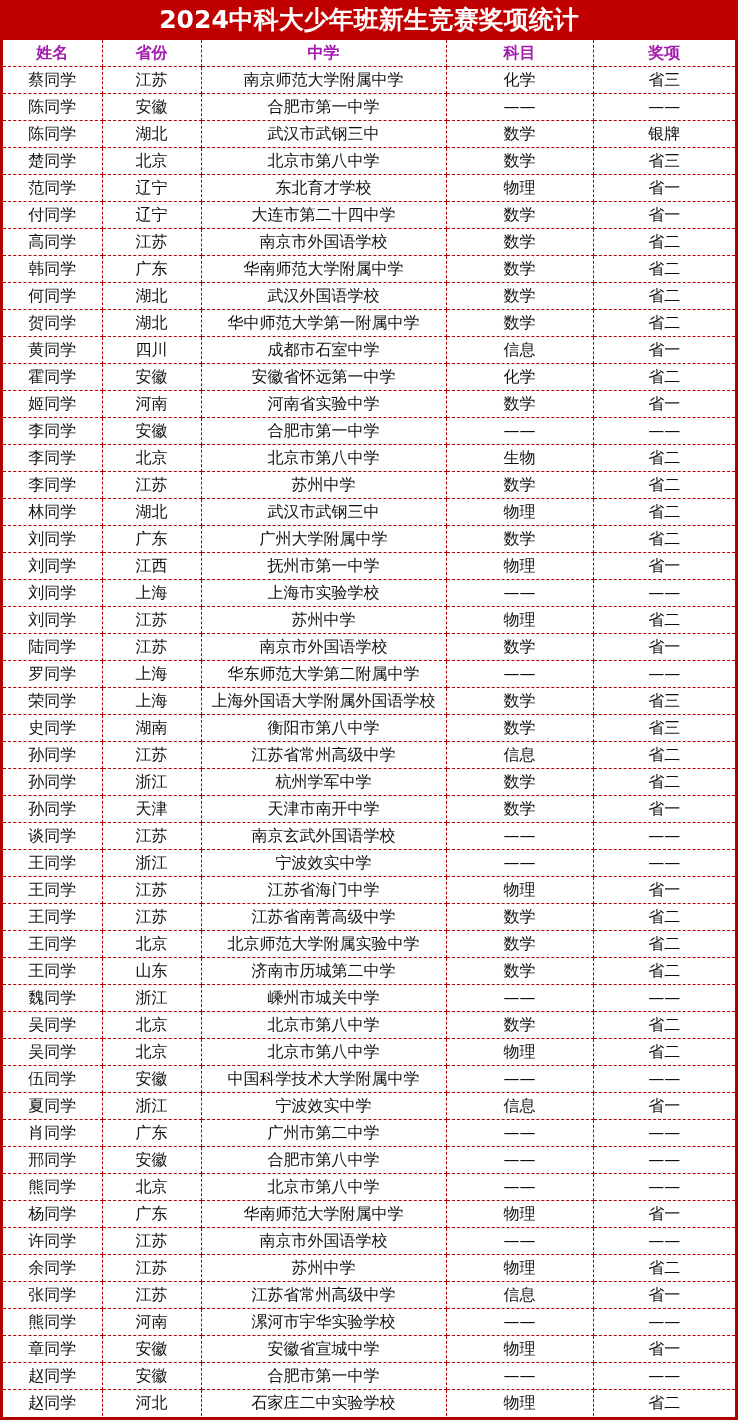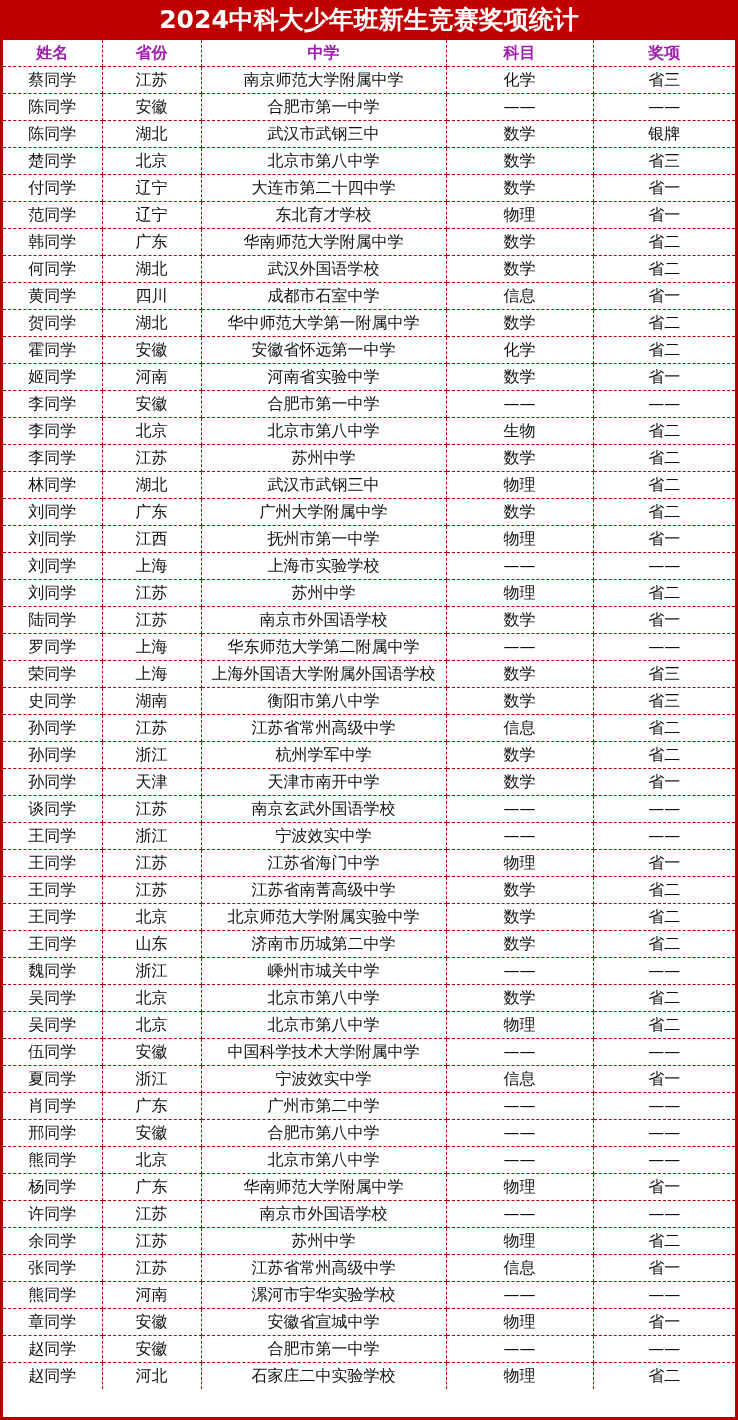--- a/index.html
+++ b/index.html
@@ -58,60 +58,67 @@
           <td>银牌</td>
         </tr>
         <tr>
           <td>楚同学</td>
           <td>北京</td>
           <td>北京市第八中学</td>
           <td>数学</td>
           <td>省三</td>
         </tr>
         <tr>
+          <td>范同学</td>
+          <td>辽宁</td>
+          <td>东北育才学校</td>
+          <td>物理</td>
+          <td>省一</td>
+        </tr>
+        <tr>
           <td>付同学</td>
           <td>辽宁</td>
           <td>大连市第二十四中学</td>
           <td>数学</td>
           <td>省一</td>
         </tr>
         <tr>
-          <td>范同学</td>
-          <td>辽宁</td>
-          <td>东北育才学校</td>
-          <td>物理</td>
-          <td>省一</td>
+          <td>高同学</td>
+          <td>江苏</td>
+          <td>南京市外国语学校</td>
+          <td>数学</td>
+          <td>省二</td>
         </tr>
         <tr>
           <td>韩同学</td>
           <td>广东</td>
           <td>华南师范大学附属中学</td>
           <td>数学</td>
           <td>省二</td>
         </tr>
         <tr>
           <td>何同学</td>
           <td>湖北</td>
           <td>武汉外国语学校</td>
+          <td>数学</td>
+          <td>省二</td>
+        </tr>
+        <tr>
+          <td>贺同学</td>
+          <td>湖北</td>
+          <td>华中师范大学第一附属中学</td>
           <td>数学</td>
           <td>省二</td>
         </tr>
         <tr>
           <td>黄同学</td>
           <td>四川</td>
           <td>成都市石室中学</td>
           <td>信息</td>
           <td>省一</td>
-        </tr>
-        <tr>
-          <td>贺同学</td>
-          <td>湖北</td>
-          <td>华中师范大学第一附属中学</td>
-          <td>数学</td>
-          <td>省二</td>
         </tr>
         <tr>
           <td>霍同学</td>
           <td>安徽</td>
           <td>安徽省怀远第一中学</td>
           <td>化学</td>
           <td>省二</td>
         </tr>
         <tr>
           <td>姬同学</td>

